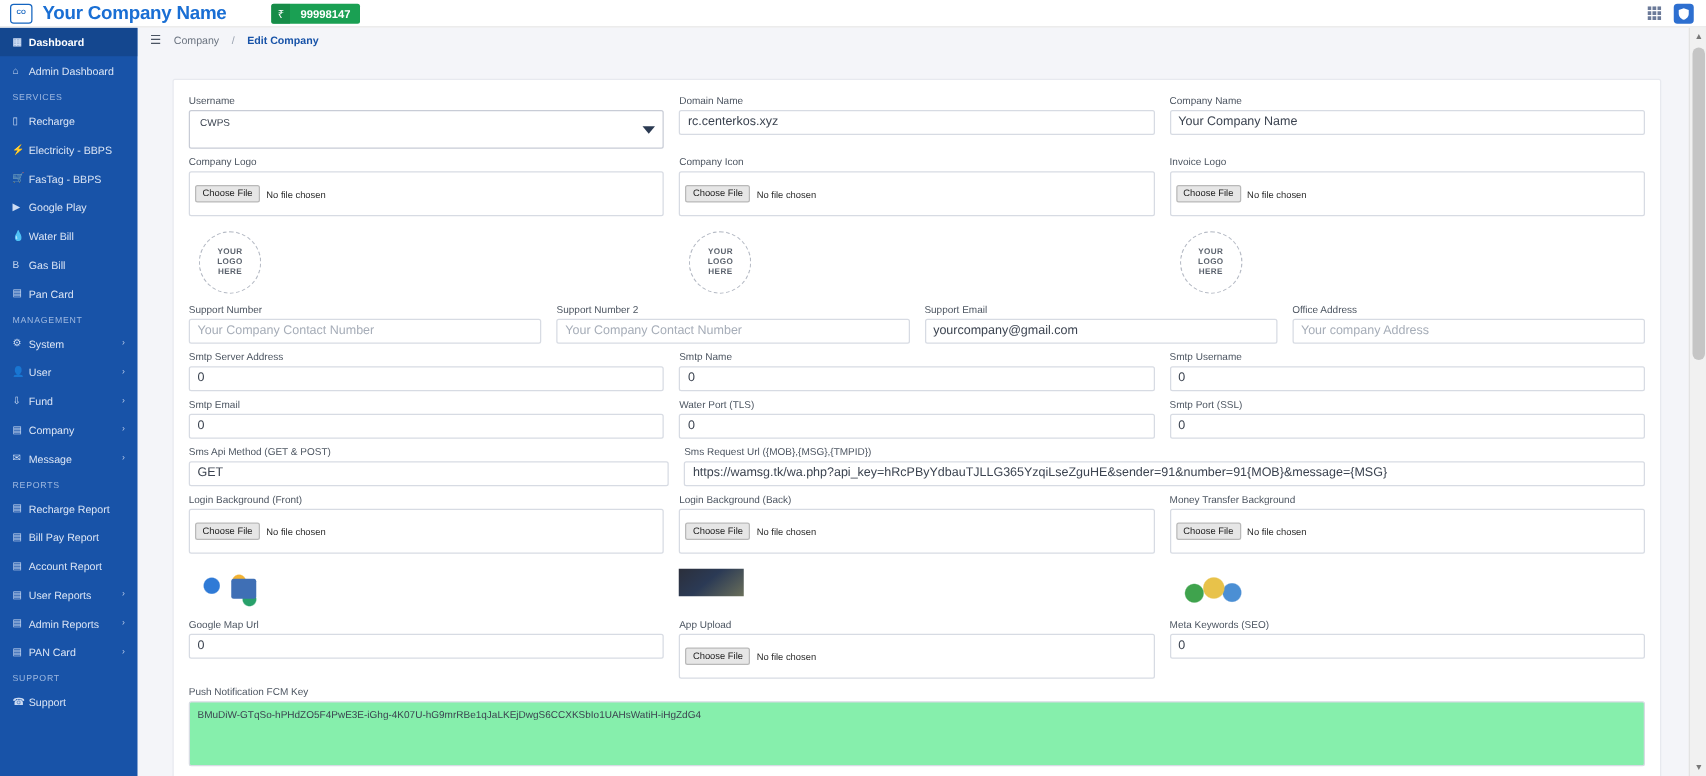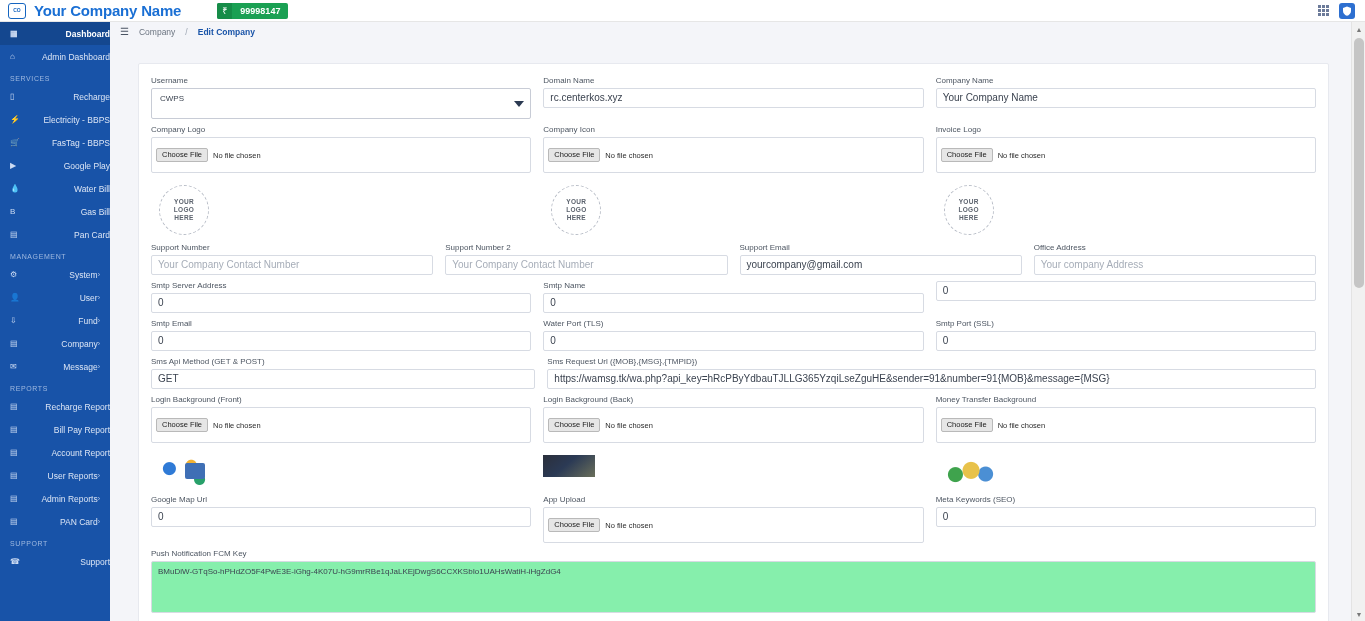--- a/index.html
+++ b/index.html
@@ -103,21 +103,21 @@
     background: #14478f;
     color: #ffffff;
     font-weight: bold;
   }
   .side-ico {
     width: 13px;
     font-size: 8px;
     display: inline-flex; align-items: center;
     color: #cddcf3;
   }
-  .side-label { flex: 1; text-align: right; }
+  .side-label { flex: 1; }
   .side-caret {
     font-size: 7px; color: #b9cbe9; padding-right: 10px;
   }
   .side-section {
     font-size: 7px;
     letter-spacing: 0.6px;
     color: #9fb9e0;
     padding: 7px 0 3px 10px;
     text-transform: uppercase;
   }
@@ -558,20 +558,21 @@
       <div class="grid3">
         <div class="field">
           <span class="field-label">Smtp Server Address</span>
           <div class="input">0</div>
         </div>
         <div class="field">
           <span class="field-label">Smtp Name</span>
           <div class="input">0</div>
         </div>
         <div class="field">
+          <span class="field-label">Smtp Username</span>
           <div class="input">0</div>
         </div>
       </div>
 
       <div class="grid3">
         <div class="field">
           <span class="field-label">Smtp Email</span>
           <div class="input">0</div>
         </div>
         <div class="field">

